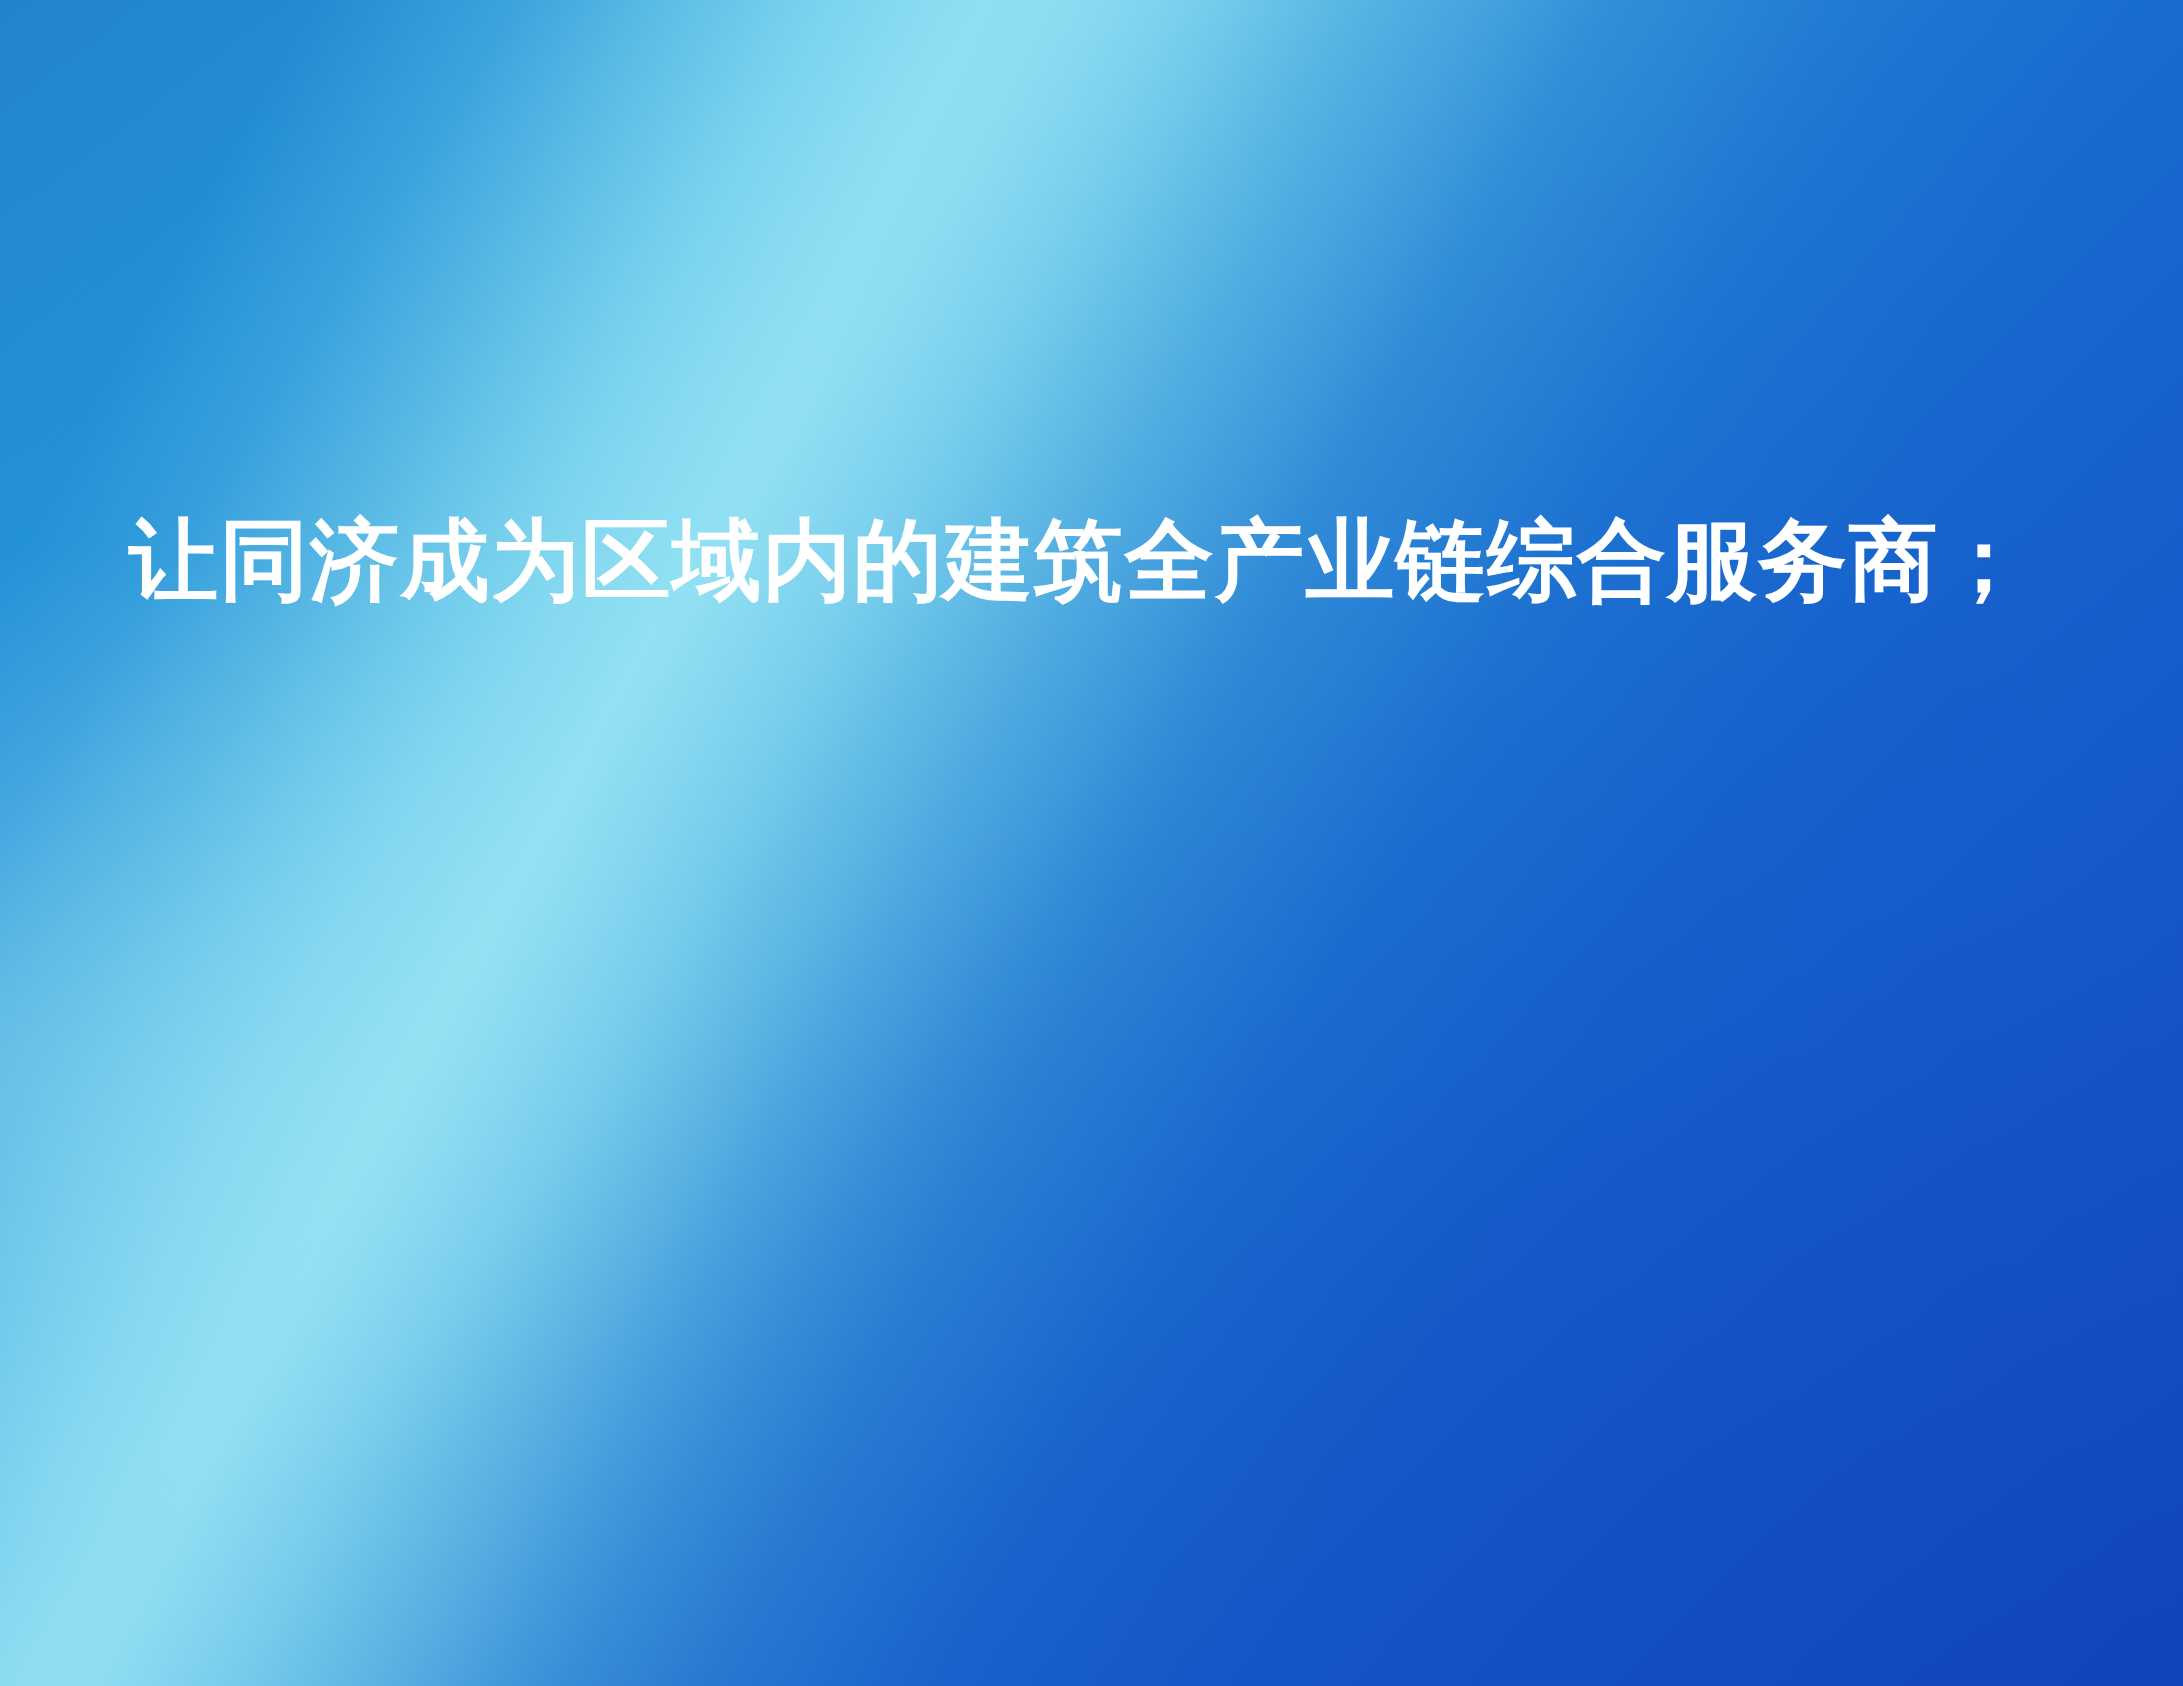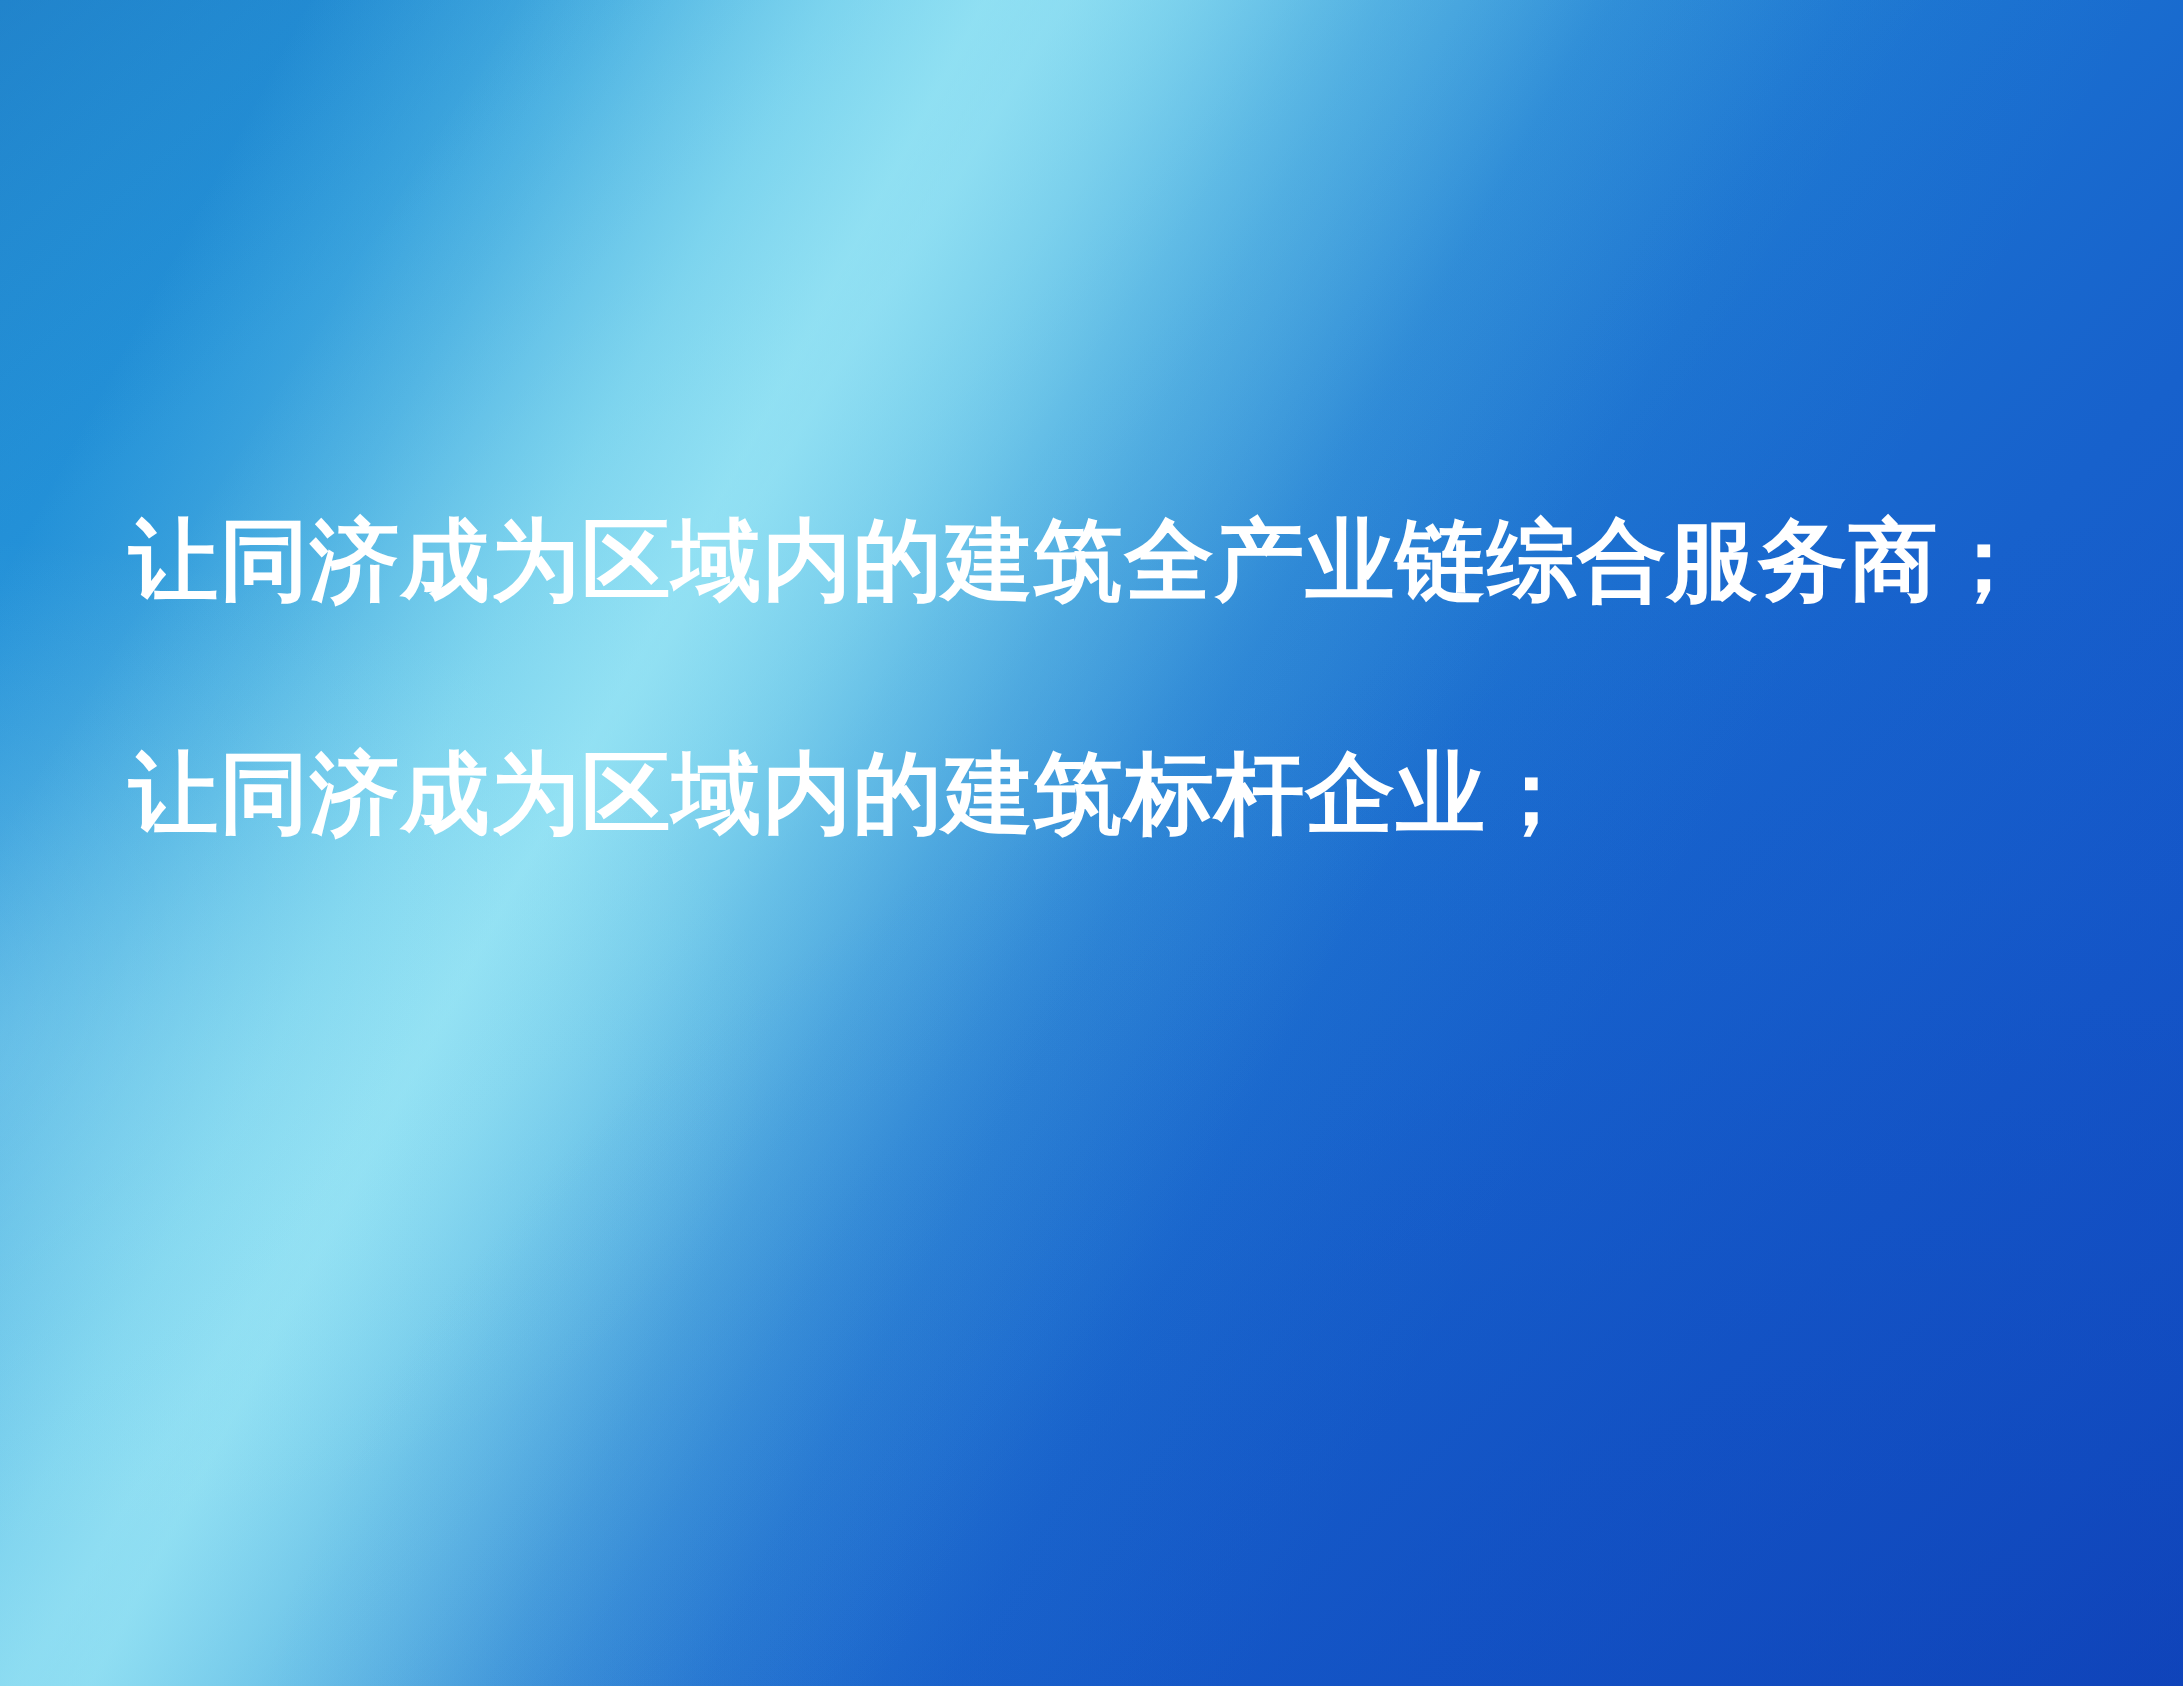--- a/index.html
+++ b/index.html
@@ -120,17 +120,16 @@
 
   <div class="bg-layer bg-base"></div>
   <div class="bg-layer bg-topshade"></div>
   <div class="bg-layer bg-band"></div>
   <div class="bg-layer bg-band2"></div>
   <div class="bg-layer bg-leftglow"></div>
   <div class="bg-layer bg-deepen"></div>
 
   <div class="text-block">
     <div class="slide-line">让同济成为区域内的建筑全产业链综合服务商；</div>
-    <div class="slide-line">让同济成为区域内的建筑标杆企业；</div>
   </div>
 
 </div>
 
 
 </body></html>

